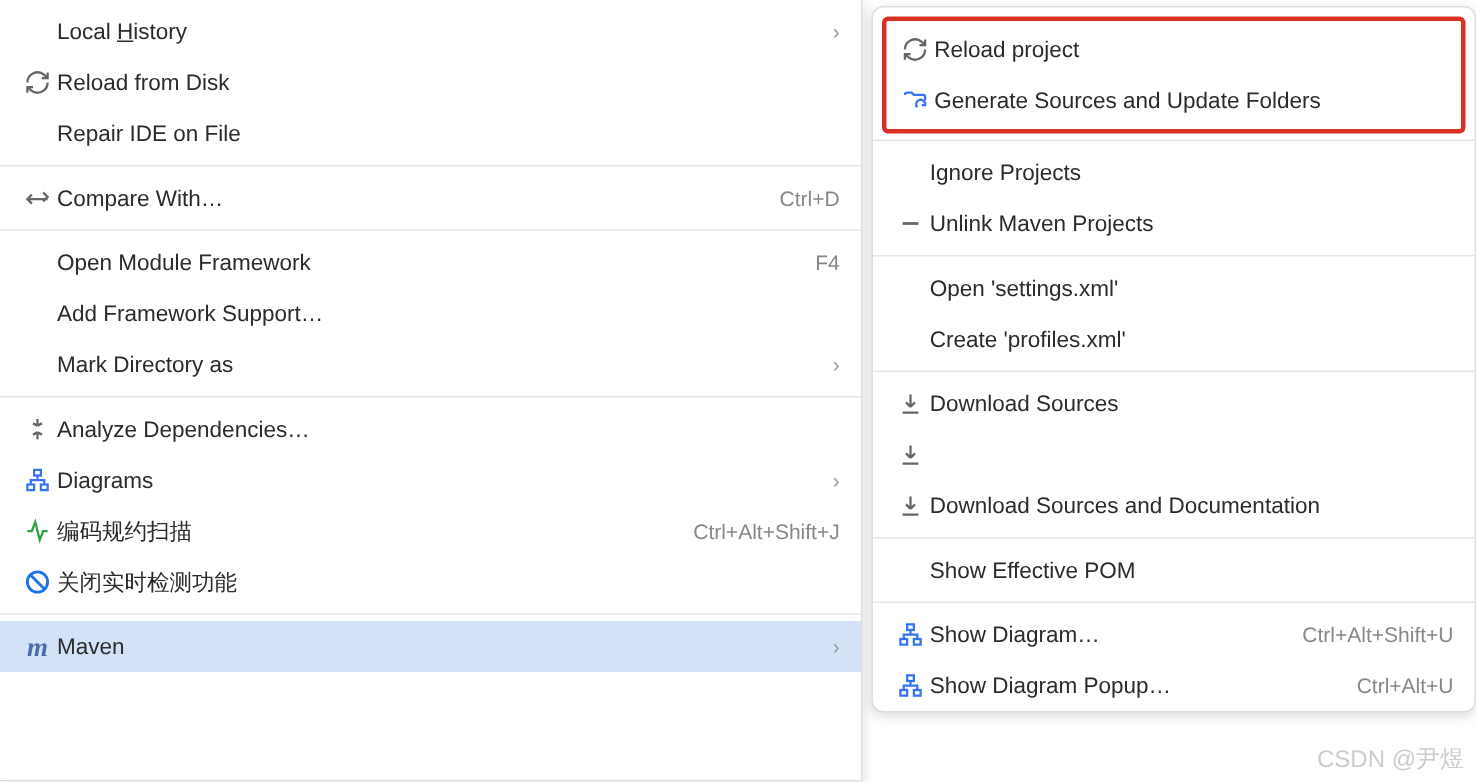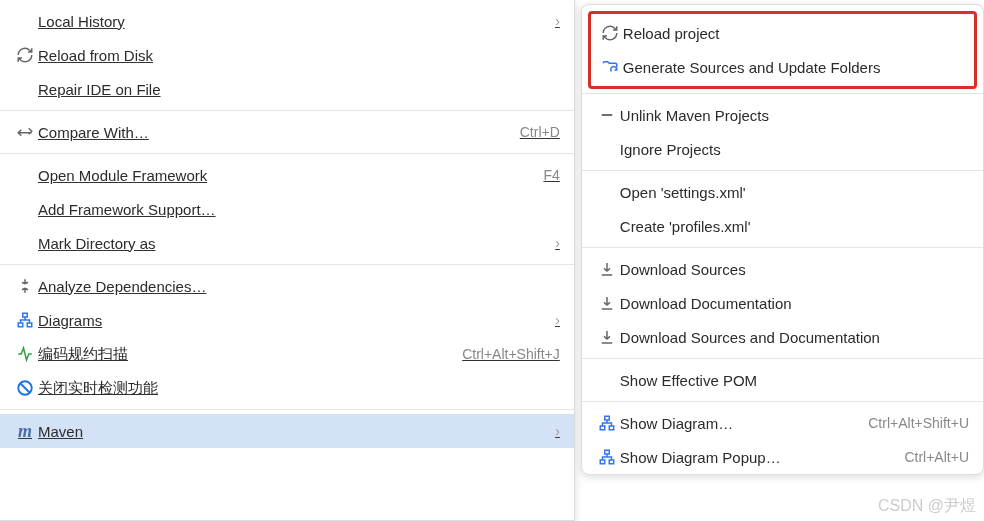--- a/index.html
+++ b/index.html
@@ -28,21 +28,20 @@
       box-shadow: 0 2px 8px rgba(0,0,0,0.15);
       border-radius: 8px;
       padding: 4px 0;
     }
     .menu-left {
       width: 616px;
       height: 521px;
       border-left: none;
       border-top: none;
       border-radius: 0;
-      text-decoration: underline;
     }
     .menu-right {
       width: 432px;
       margin-left: 6px;
       margin-top: 4px;
       height: fit-content;
       padding: 0;
     }
     .menu-item {
       display: flex;
@@ -225,31 +224,31 @@
           <svg viewBox="0 0 24 24" fill="none" stroke="#3574f0" stroke-width="2">
             <path d="M3 7a2 2 0 0 1 2-2h4l2 2h8a2 2 0 0 1 2 2v3"></path>
               <path d="M14 18a4 4 0 1 1 7-2.6M21 13v3h-3" stroke="#3574f0"></path>
           </svg>
         </span>
         <span class="label">Generate Sources and Update Folders</span>
       </div>
     </div>
     <div class="separator"></div>
     <div class="menu-item">
+      <span class="icon-slot"></span>
+      <span class="label">Ignore Projects</span>
+    </div>
+    <div class="menu-item">
       <span class="icon-slot">
         <svg viewBox="0 0 24 24" fill="none" stroke="#666" stroke-width="2.5">
             <path d="M5 12h14"></path>
           </svg>
       </span>
       <span class="label">Unlink Maven Projects</span>
     </div>
-    <div class="menu-item">
-      <span class="icon-slot"></span>
-      <span class="label">Ignore Projects</span>
-    </div>
     <div class="separator"></div>
     <div class="menu-item">
       <span class="icon-slot"></span>
       <span class="label">Open 'settings.xml'</span>
     </div>
     <div class="menu-item">
       <span class="icon-slot"></span>
       <span class="label">Create 'profiles.xml'</span>
     </div>
     <div class="separator"></div>
@@ -260,21 +259,20 @@
           </svg>
       </span>
       <span class="label">Download Sources</span>
     </div>
     <div class="menu-item">
       <span class="icon-slot">
         <svg viewBox="0 0 24 24" fill="none" stroke="#666" stroke-width="2">
             <path d="M12 4v11m0 0l-4-4m4 4l4-4M5 20h14"></path>
           </svg>
       </span>
-      <span class="label">Download Documentation</span>
     </div>
     <div class="menu-item">
       <span class="icon-slot">
         <svg viewBox="0 0 24 24" fill="none" stroke="#666" stroke-width="2">
             <path d="M12 4v11m0 0l-4-4m4 4l4-4M5 20h14"></path>
           </svg>
       </span>
       <span class="label">Download Sources and Documentation</span>
     </div>
     <div class="separator"></div>

